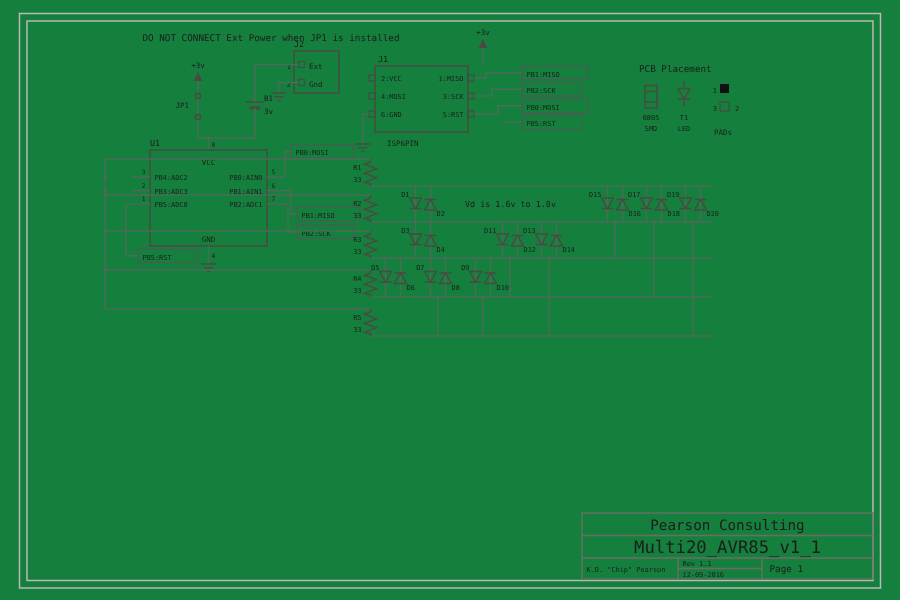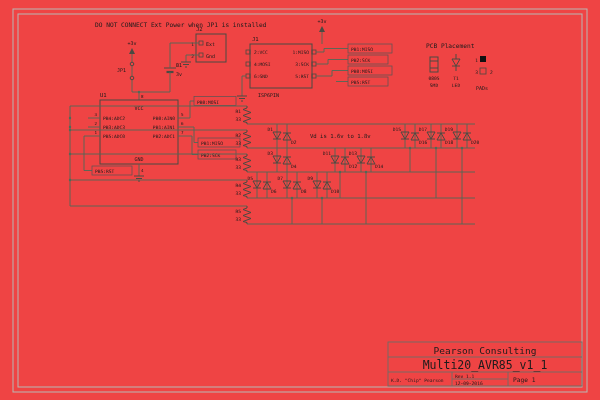--- a/index.html
+++ b/index.html
@@ -1,16 +1,16 @@
 <!DOCTYPE html>
 <html style="--wire: #4e6a58; --comp: #4a4a42; --ink: #1c1c1c;"><head>
 <meta charset="utf-8">
 <style>
   html,body{margin:0;padding:0;background:#ffffff;}
-  .page{position:relative;width:600px;height:400px;background:#ef4444;overflow:hidden;}
+  .page{position:relative;width:600px;height:400px;background:#15803d;overflow:hidden;}
   svg{position:absolute;left:0;top:0;}
   text{font-family:"DejaVu Sans Mono", monospace; fill:var(--ink,#1c1c1c);}
   .t4{font-size:4.2px}.t45{font-size:4.6px}.t5{font-size:5px}.t55{font-size:5.6px}
   .t6{font-size:6.2px}.t9{font-size:9.5px}.t11{font-size:11.5px}
   .mid{text-anchor:middle}.end{text-anchor:end}
   .w{stroke:var(--wire,#4e6a58);fill:none;stroke-width:0.9}
   .c{stroke:var(--comp,#4a4a42);fill:none;stroke-width:1}
   .cf{fill:var(--comp,#4a4a42);stroke:none}
   .tag{stroke:#555;fill:none;stroke-width:0.7}
   .frame{stroke:#b8b8b4;fill:none;stroke-width:1}

